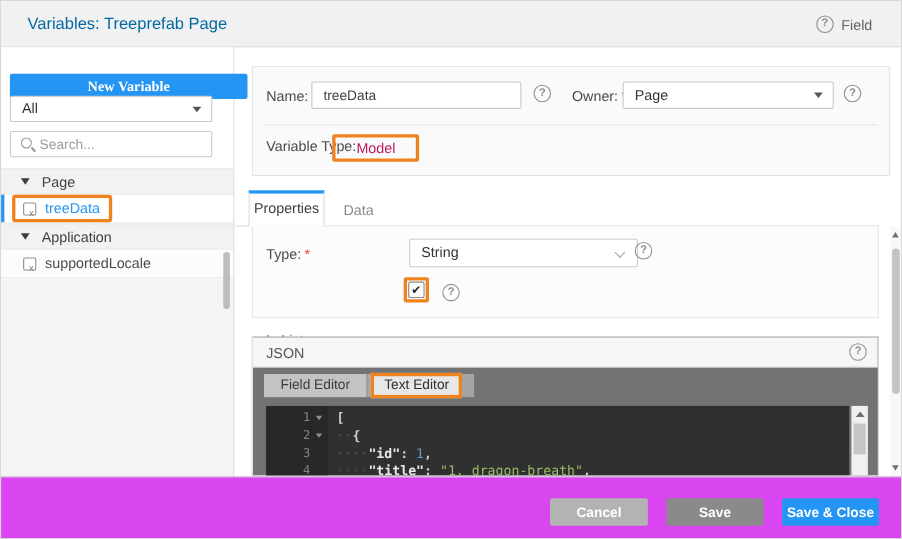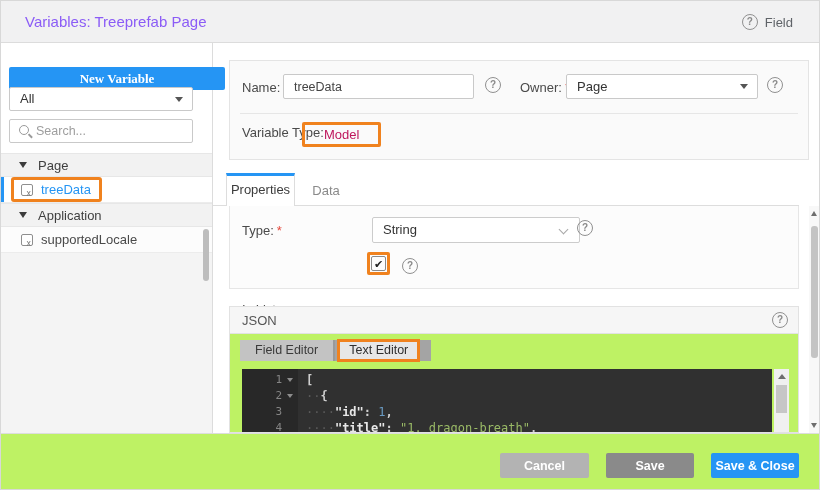--- a/index.html
+++ b/index.html
@@ -8,21 +8,21 @@
     --code-bg:#303030; --gutter-bg:#282828;
     --code-key:#e8e8e8; --code-num:#6a9bc3; --code-str:#9aba66;
     --code-punct:#cfcfcf; --code-dim:#5a5a5a;
   }
   *{margin:0;padding:0;box-sizing:border-box;}
   body{background:#fff;font-family:"Liberation Sans",sans-serif;}
   .screen{position:relative;width:820px;height:490px;background:#fff;overflow:hidden;
           font-size:13px;color:#444;border:1px solid #d8d8d8;}
   
   .hdr{position:absolute;left:0;top:0;width:820px;height:42px;background:#f1f1f2;border-bottom:1px solid #dcdcdc;}
-  .hdr-title{position:absolute;left:24px;top:12px;font-size:15px;color:#8b5cf6;}
+  .hdr-title{position:absolute;left:24px;top:12px;font-size:15px;color:#0369a1;}
   .hdr-help{position:absolute;right:28px;top:13px;display:flex;align-items:center;gap:7px;color:#5f6368;cursor:pointer;}
   .qicon{display:inline-block;width:16px;height:16px;border:1px solid #909090;border-radius:50%;
          color:#8a8a8a;font-size:10px;line-height:14px;text-align:center;font-weight:bold;background:transparent;flex:0 0 auto;}
   
   .sidebar{position:absolute;left:0;top:42px;width:212px;height:390px;background:#f4f4f4;border-right:1px solid #dcdcdc;}
   .sb-top{position:absolute;left:0;top:0;right:0;height:110px;background:#fff;}
   .btn-new{position:absolute;left:8px;top:24px;width:216px;height:23px;background:var(--accent);color:#fff;
            font-weight:bold;font-size:13px;border:none;border-radius:2px;cursor:pointer;font-family:Liberation Serif, serif;}
   .filter-select{position:absolute;left:8px;top:44px;width:184px;height:24px;border:1px solid #c9c9c9;background:#fff;
            border-radius:2px;line-height:22px;padding:0 10px;color:#333;cursor:pointer;}
@@ -77,21 +77,21 @@
            border-radius:2px;line-height:24px;padding:0 10px;color:#333;cursor:pointer;}
   .chev{position:absolute;right:12px;top:8px;width:7px;height:7px;border-right:1.5px solid #a8a8a8;
            border-bottom:1.5px solid #a8a8a8;transform:rotate(45deg);}
   .q-type{position:absolute;left:347px;top:14px;}
   .islist-lbl{position:absolute;left:12px;top:55px;margin-top:41px;}
   .cb-wrap{position:absolute;left:137px;top:46px;border:3px solid var(--orange);border-radius:2px;padding:1px;}
   .checkbox{width:15px;height:15px;border:1px solid #8a8a8a;border-radius:2px;background:#fdfdfd;text-align:center;
            line-height:14px;font-size:11px;color:#222;cursor:pointer;}
   .q-islist{position:absolute;left:172px;top:52px;}
   
-  .json-panel{position:absolute;left:228px;top:305px;width:570px;height:127px;background:#bef264;border:1px solid #e2e2e2;overflow:hidden;}
+  .json-panel{position:absolute;left:228px;top:305px;width:570px;height:127px;background:#737373;border:1px solid #e2e2e2;overflow:hidden;}
   .json-hdr{position:relative;height:27px;background:#f6f6f6;border-bottom:1px solid #e2e2e2;}
   .json-title{position:absolute;left:12px;top:6px;color:#555;}
   .q-json{position:absolute;right:10px;top:5px;}
   .toggle{position:absolute;left:10px;top:33px;height:21px;background:#a4a4a4;display:flex;align-items:center;padding-right:11px;}
   .seg-field{background:#c3c3c3;color:#3a3a3a;padding:0 15px;line-height:21px;height:21px;font-size:12.5px;
            border-right:2px solid #9a9a9a;cursor:pointer;}
   .seg-text{border:3px solid var(--orange);background:#e7e7e7;color:#2f2f2f;line-height:17px;height:23px;
            padding:0 9px;font-size:12.5px;margin-left:2px;cursor:pointer;}
   .code-editor{position:absolute;left:12px;top:62px;width:530px;height:80px;background:var(--code-bg);overflow:hidden;cursor:text;}
   .gutter-col{position:absolute;left:0;top:0;bottom:0;width:56px;background:var(--gutter-bg);}
@@ -111,21 +111,21 @@
            border-right:4px solid transparent;border-bottom:5px solid #6e6e6e;}
   .ed-thumb{position:absolute;left:2px;top:16px;width:11px;height:28px;background:#c6c6c6;}
   
   .main-scroll{position:absolute;left:808px;top:205px;width:11px;height:227px;background:#f8f8f8;}
   .ms-up{position:absolute;left:2px;top:5px;width:0;height:0;border-left:3.5px solid transparent;
            border-right:3.5px solid transparent;border-bottom:5px solid #6e6e6e;}
   .ms-thumb{position:absolute;left:2px;top:20px;width:7px;height:132px;background:#c4c4c4;border-radius:3px;}
   .ms-down{position:absolute;left:2px;bottom:5px;width:0;height:0;border-left:3.5px solid transparent;
            border-right:3.5px solid transparent;border-top:5px solid #6e6e6e;}
   
-  .footer{position:absolute;left:0;top:432px;width:820px;height:58px;background:#bef264;border-top:1px solid #ddd;}
+  .footer{position:absolute;left:0;top:432px;width:820px;height:58px;background:#d946ef;border-top:1px solid #ddd;}
   .fbtn{position:absolute;top:19px;height:25px;border:none;border-radius:2px;color:#fff;font-size:12.5px;
            font-weight:600;cursor:pointer;font-family:inherit;}
   .btn-cancel{left:499px;width:89px;background:var(--btn-light);}
   .btn-save{left:605px;width:88px;background:var(--btn-dark);}
   .btn-saveclose{left:710px;width:88px;background:var(--accent);}
 </style>
 </head>
 <body>
 
 <div class="screen">

